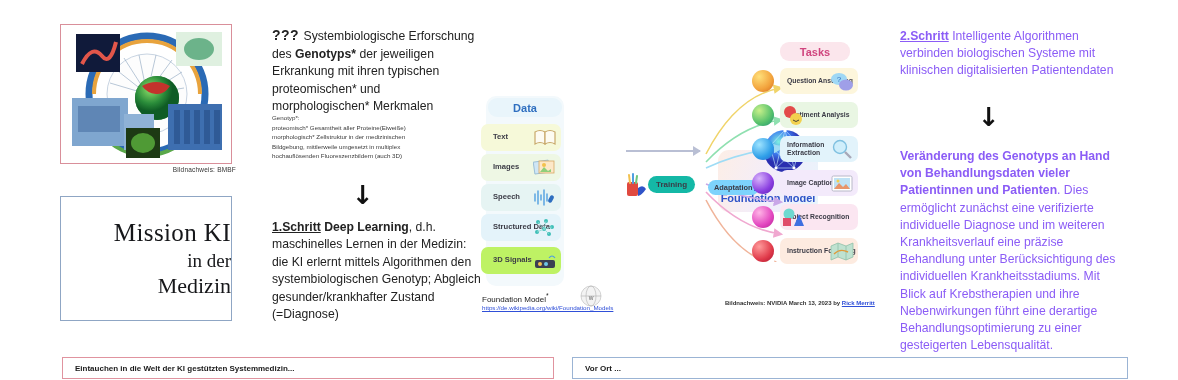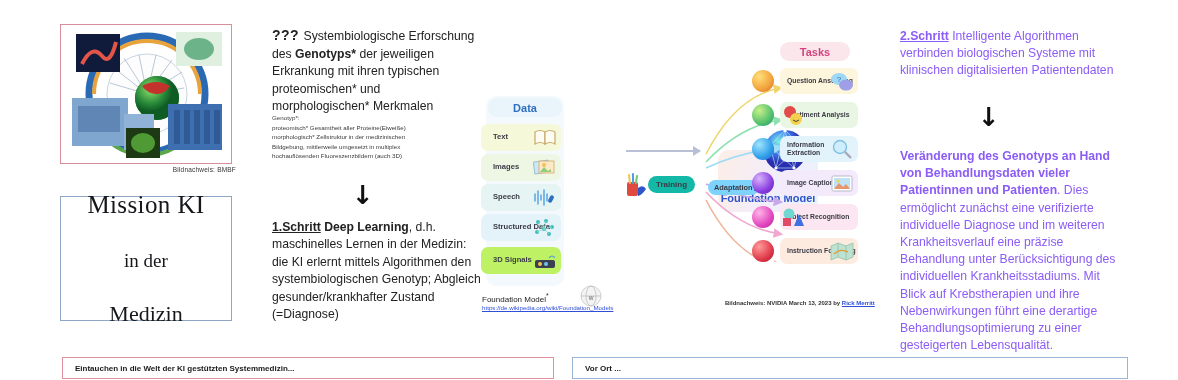--- a/index.html
+++ b/index.html
@@ -15,22 +15,22 @@
     border:1.5px solid #d98f9a;background:#fff;padding:2px;box-sizing:border-box;
   }
   .collage{position:absolute;inset:3px;overflow:hidden;background:#ffffff;}
   .caption-bmbf{
     position:absolute;left:60px;top:166px;width:176px;text-align:right;
     font-size:6.5px;color:#333;letter-spacing:.2px;
   }
   .mission-box{
     position:absolute;left:60px;top:196px;width:172px;height:125px;
     border:1px solid #8fa6c4;background:#fff;box-sizing:border-box;
-    display:flex;flex-direction:column;align-items:center;justify-content:center;
-    font-family:"Liberation Serif",serif;color:#16171a;line-height:1.18;gap:28px;
+    display:flex;flex-direction:column;align-items:flex-end;justify-content:center;
+    font-family:"Liberation Serif",serif;color:#16171a;line-height:1.18;
   }
   .mission-l1{font-size:25px;letter-spacing:.4px;}
   .mission-l2{font-size:19px;margin-top:2px;}
   .mission-l3{font-size:22px;margin-top:1px;}
 
   
   .col1{position:absolute;left:272px;top:26px;width:205px;}
   .p-main{font-size:12.2px;line-height:1.42;color:#222;}
   .p-main b{font-weight:bold;}
   .q-marks{font-weight:bold;font-size:14px;letter-spacing:.5px;}

